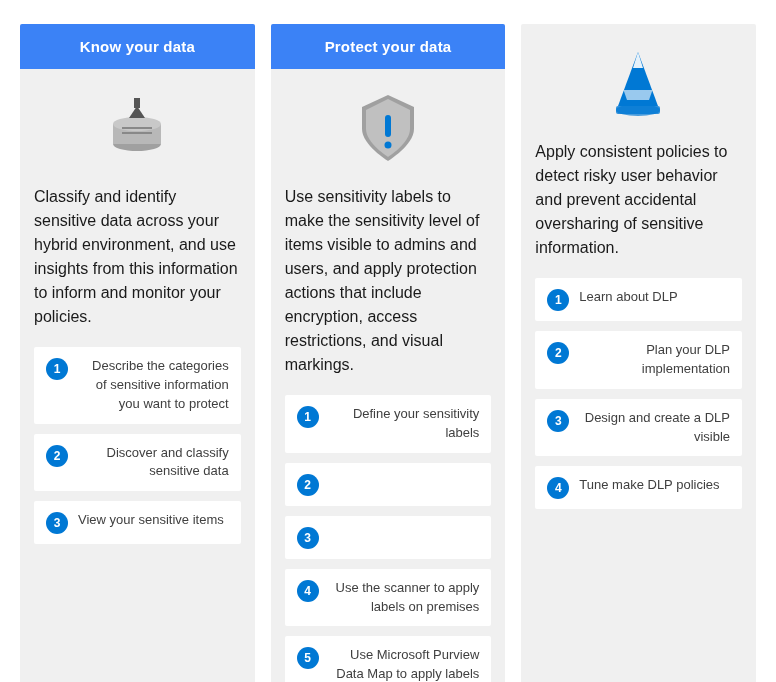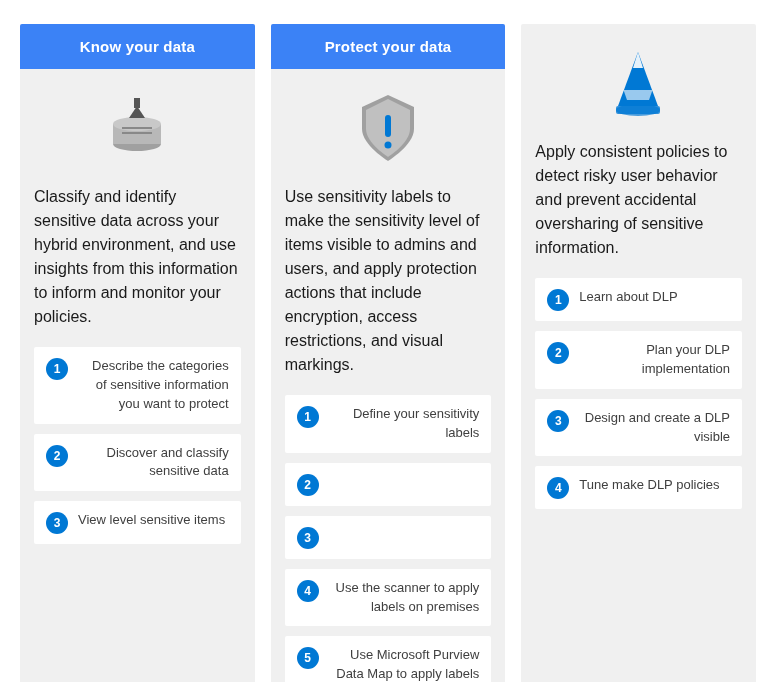--- a/index.html
+++ b/index.html
@@ -112,21 +112,21 @@
       <div class="step-item">
         <div class="step-badge">1</div>
         <span class="step-text">Describe the categories of sensitive information you want to protect</span>
       </div>
       <div class="step-item">
         <div class="step-badge">2</div>
         <span class="step-text">Discover and classify sensitive data</span>
       </div>
       <div class="step-item">
         <div class="step-badge">3</div>
-        <span class="step-text">View level sensitive items</span>
+        <span class="step-text">View your sensitive items</span>
       </div>
     </div>
   </div>
 
   <div class="column">
     <div class="column-header">Protect your data</div>
     <div class="column-body">
       <div class="icon-area">
         <svg width="60" height="70" viewBox="0 0 60 70">
 

